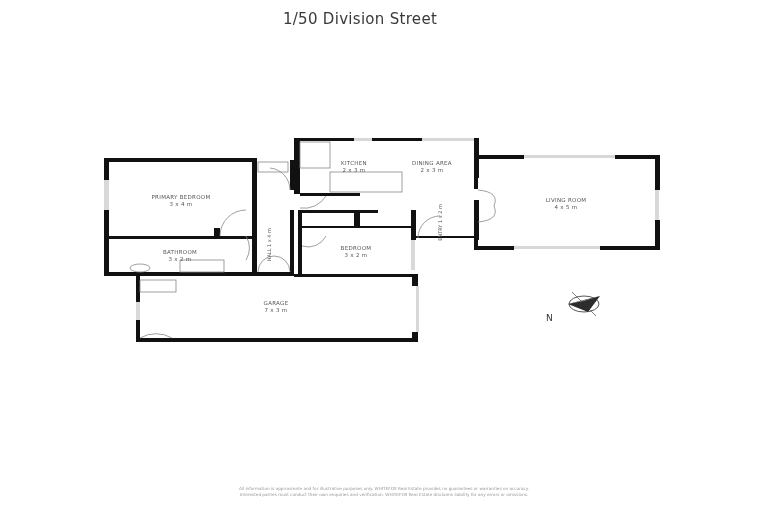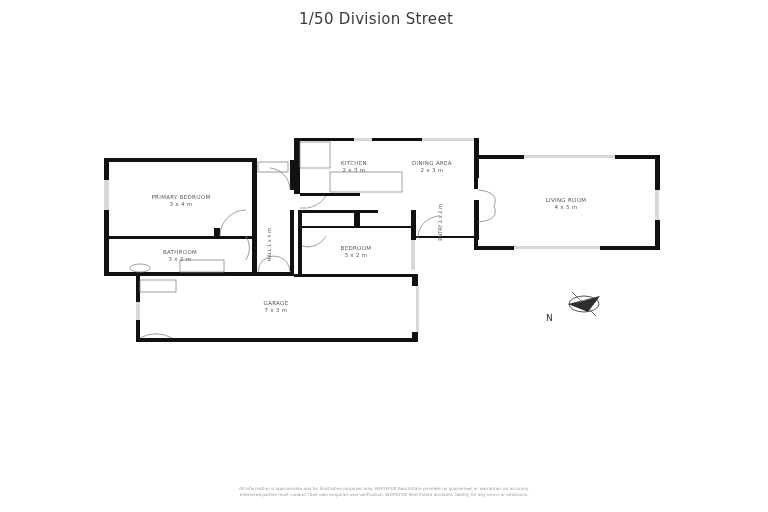--- a/index.html
+++ b/index.html
@@ -1,18 +1,18 @@
 <!DOCTYPE html>
 <html><head>
 <meta charset="utf-8">
 <style>
   html, body { margin: 0; padding: 0; background: #ffffff; }
   body { width: 768px; height: 512px; position: relative; overflow: hidden;
          font-family: "DejaVu Sans", sans-serif; color: #333; }
-  .title { position: absolute; top: 10px; left: 16px; width: 720px; text-align: center;
+  .title { position: absolute; top: 10px; left: 0; width: 720px; text-align: center;
            font-size: 15px; color: #3a3a3a; letter-spacing: 0.3px; }
   svg.plan { position: absolute; left: 0; top: 0; }
   .room-label { position: absolute; text-align: center; font-size: 5.5px; line-height: 7px;
                 color: #555; letter-spacing: 0.3px; }
   .vlabel { position: absolute; font-size: 5px; color: #555; writing-mode: vertical-rl;
             transform: rotate(180deg); line-height: 6px; text-align: center; }
   .compass-n { position: absolute; left: 546px; top: 313px; font-size: 9px; color: #333; }
   .disclaimer { position: absolute; left: 100px; width: 568px; top: 486px; text-align: center;
                 font-size: 4.2px; line-height: 6px; color: #999; }
 </style>

